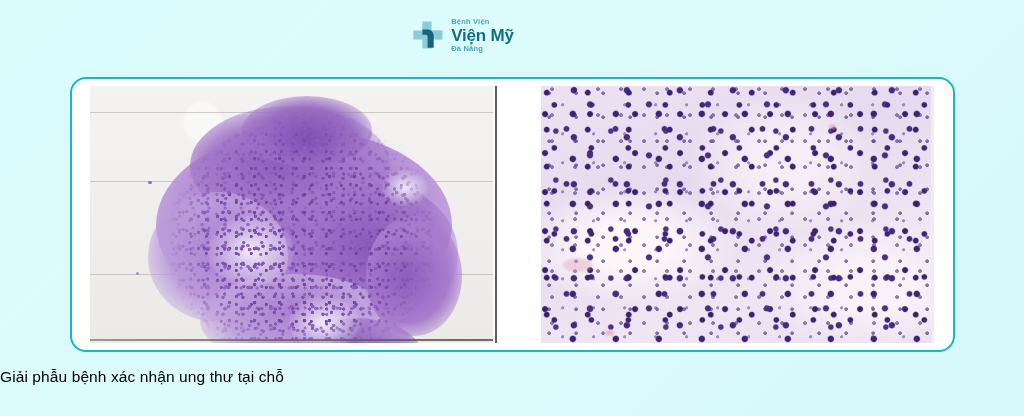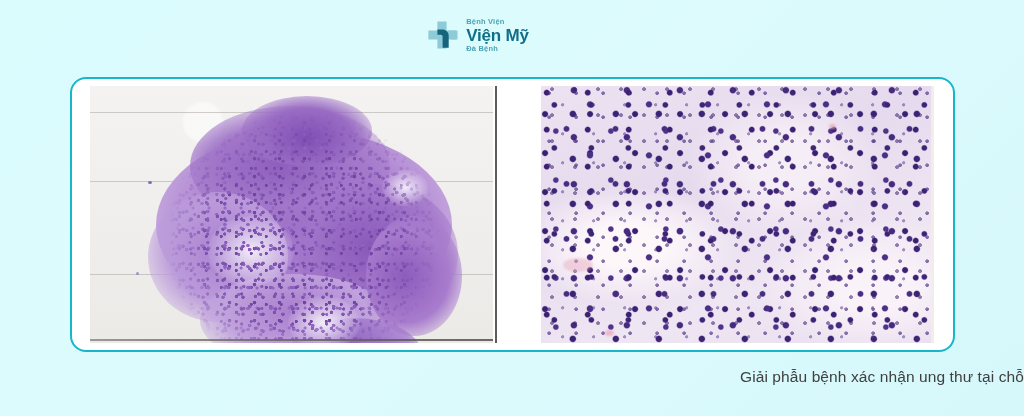--- a/index.html
+++ b/index.html
@@ -6,21 +6,21 @@
   body{
     width:1024px;height:416px;
     background:linear-gradient(135deg,#dafcfd 0%,#ddfbfd 45%,#d6f8fb 100%);
     font-family:"Liberation Sans", sans-serif;
     overflow:hidden;position:relative;
   }
 
   
   .logo-wrap{
     position:absolute;left:0;top:18px;width:924px;
-    display:flex;justify-content:center;align-items:center;padding-left:15px;
+    display:flex;justify-content:center;align-items:center;
   }
   .logo{display:flex;align-items:center;gap:7px;}
   .logo-mark{width:34px;height:34px;position:relative;flex:none;}
   .logo-text{display:flex;flex-direction:column;line-height:1;}
   .logo-top{
     font-size:7.5px;color:#4aa3b5;letter-spacing:.2px;
     margin-bottom:1px;font-weight:600;
   }
   .logo-main{
     font-size:17px;font-weight:bold;color:#0f6f86;letter-spacing:-.2px;
@@ -119,42 +119,42 @@
     filter:blur(.4px);opacity:.85;
   }
   .pink-spot{position:absolute;border-radius:50%;background:#e8a8bd;opacity:.75;filter:blur(.8px);}
   .right-edge{
     position:absolute;right:0;top:0;width:3px;height:100%;
     background:#efeeeb;
   }
 
   
   .caption{
-    position:absolute;left:0;top:368px;width:1024px;text-align:right;
-    font-size:15.5px;color:#404040;letter-spacing:.1px;
+    position:absolute;left:0;top:368px;width:1024px;text-align:left;
+    font-size:15.5px;color:#000000;letter-spacing:.1px;
   }
 </style>
 </head>
 <body>
 
 <div class="logo-wrap">
   <div class="logo">
 
     <div class="logo-mark">
       <svg width="34" height="34" viewBox="0 0 34 34" aria-hidden="true">
         <path d="M12.4 3.4h9.2v9h9v9.2h-9v9h-9.2v-9h-9V12.4h9z" fill="#8ecbd8"></path>
         <path d="M21.6 12.4h10.9v9.2h-6.1v-4.1c0-2.8-2.2-5.1-4.8-5.1z" fill="#8ecbd8"></path>
         <path d="M17.3 11.6c3.6 0 6.4 2.7 6.4 6.1v12.1h-6.1V18.6c0-1-.8-1.8-1.9-1.8h-3.3v-5.2z" fill="#15647c"></path>
       </svg>
     </div>
 
     <div class="logo-text">
       <div class="logo-top">Bệnh Viện</div>
       <div class="logo-main">Viện Mỹ</div>
-      <div class="logo-sub">Đà Bệnh</div>
+      <div class="logo-sub">Đà Nẵng</div>
     </div>
 
   </div>
 </div>
 
 <div class="frame">
 
   <div class="panel panel-left">
     <div class="slide-left">
 

